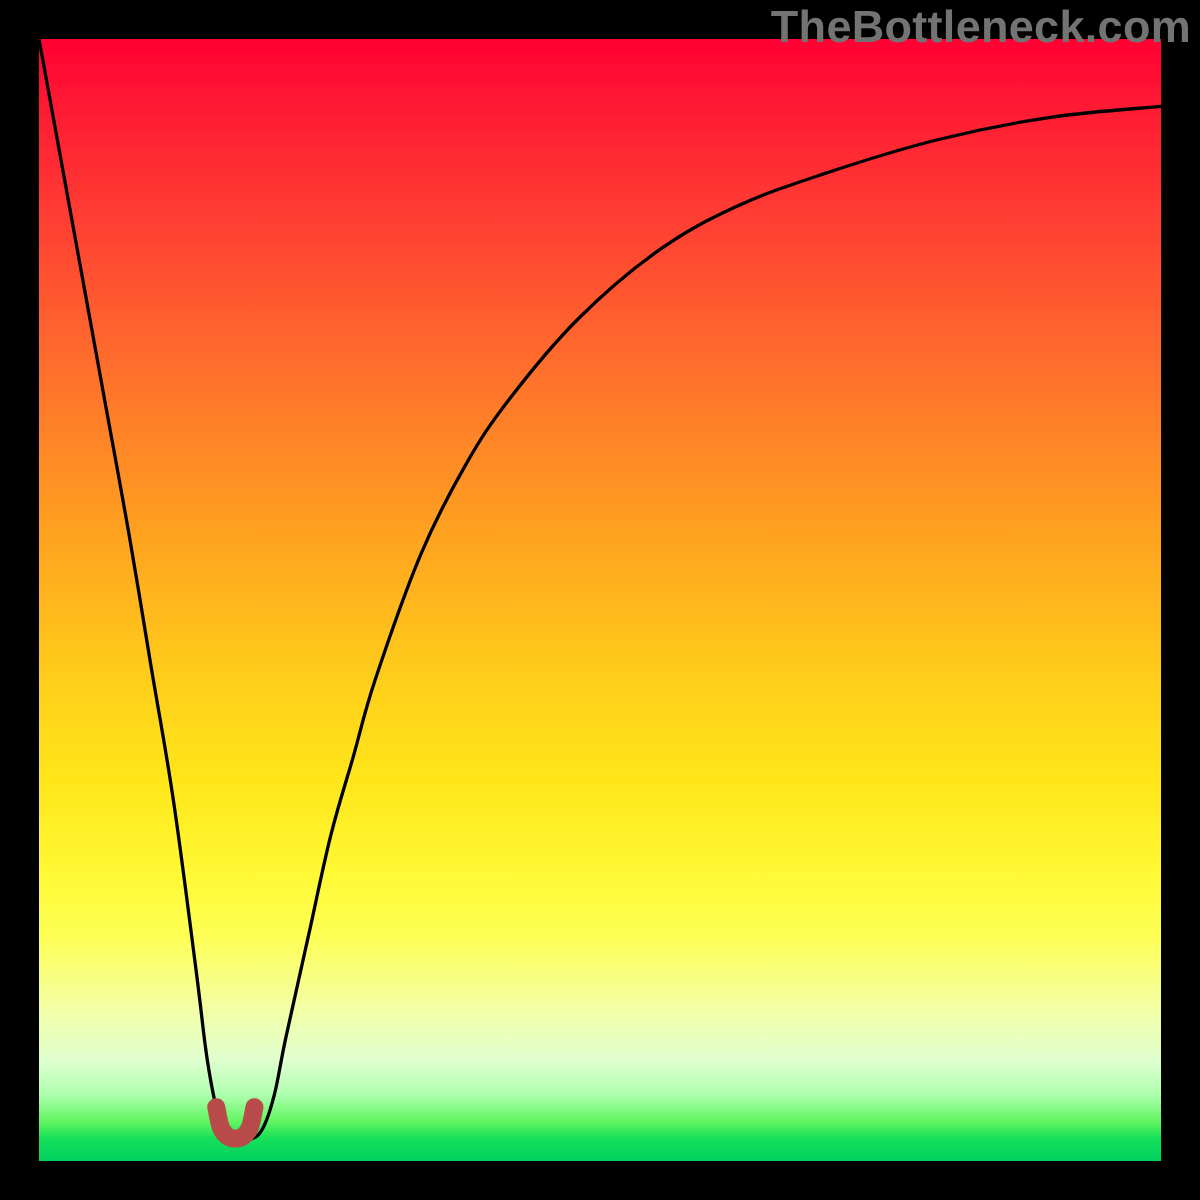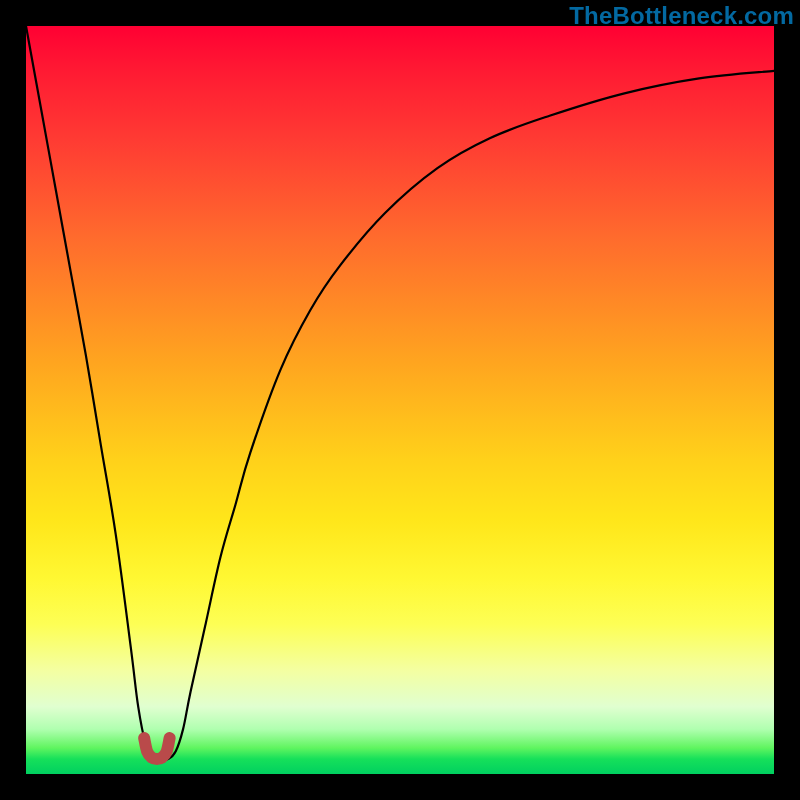--- a/index.html
+++ b/index.html
@@ -46,23 +46,23 @@
   }
   svg.curve {
     position: absolute;
     inset: 0;
   }
   .attribution {
     position: absolute;
     top: 2px;
     right: 6px;
     font-family: Arial, Helvetica, sans-serif;
-    font-size: 24px;
+    font-size: 30px;
     font-weight: bold;
-    color: #0369a1;
+    color: #737373;
     letter-spacing: 0.2px;
   }
 </style>
 </head>
 <body>
 
 <div class="frame">
   <div class="plot-area">
     <div class="gradient"></div>
     <svg class="curve" viewBox="0 0 748 748" preserveAspectRatio="none">

